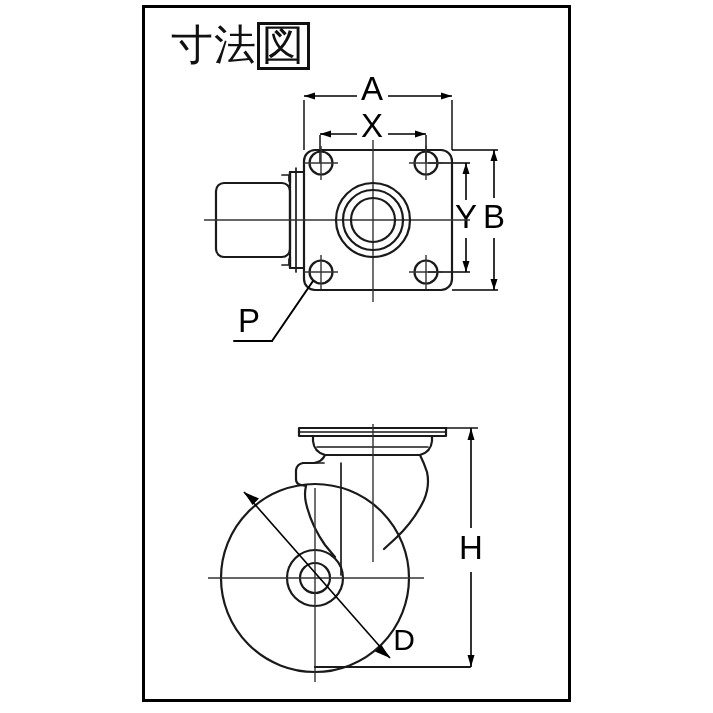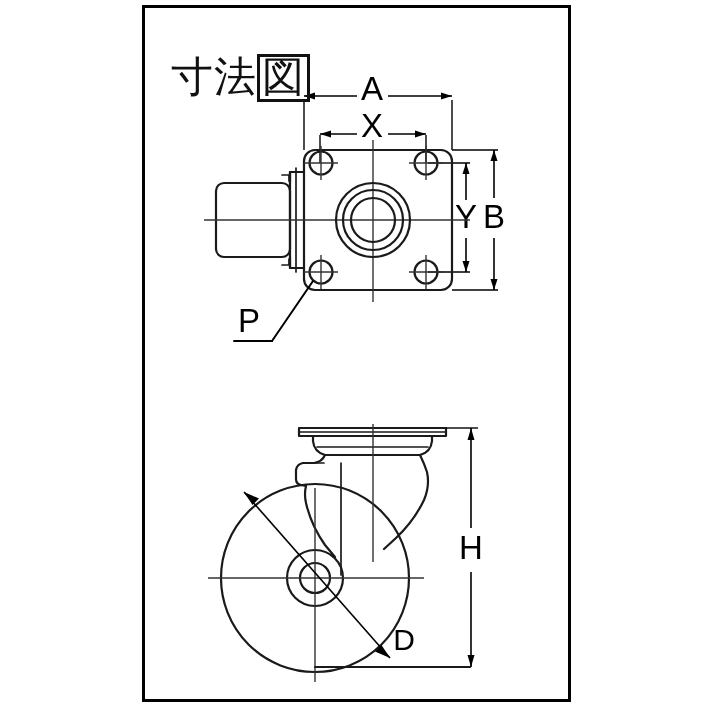--- a/index.html
+++ b/index.html
@@ -82,21 +82,20 @@
   }
   .title-text {
     position: absolute;
     font-family: "DejaVu Sans", sans-serif;
     font-size: 42px;
     font-weight: 500;
     color: #111111;
     letter-spacing: 1px;
     white-space: nowrap;
     line-height: 1;
-    margin-top: 32px;
   }
   .title-boxed-char {
     border: 3px solid #111111;
     padding: 0px 2px 2px 2px;
     display: inline-block;
     line-height: 0.95;
   }
 </style>
 </head>
 <body>

